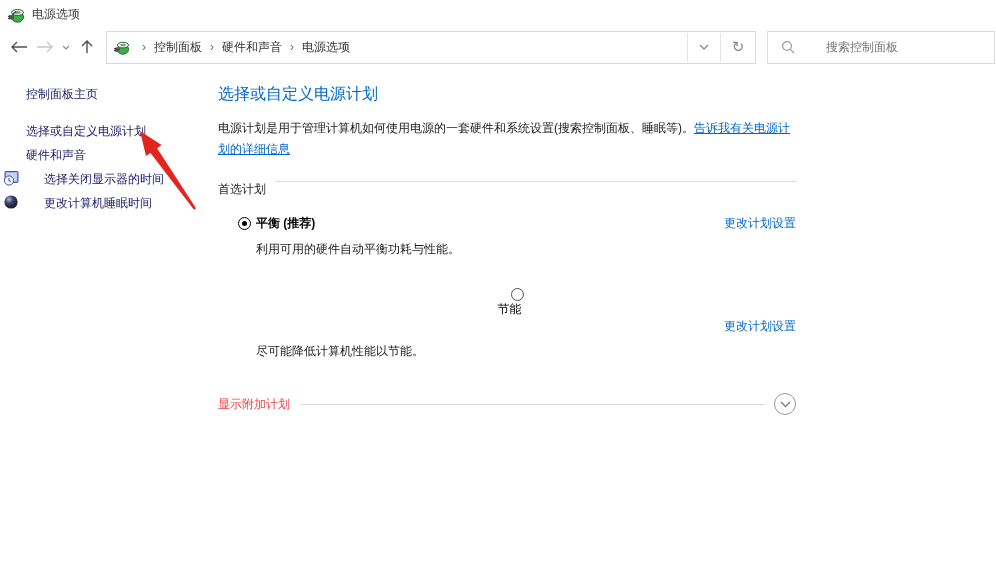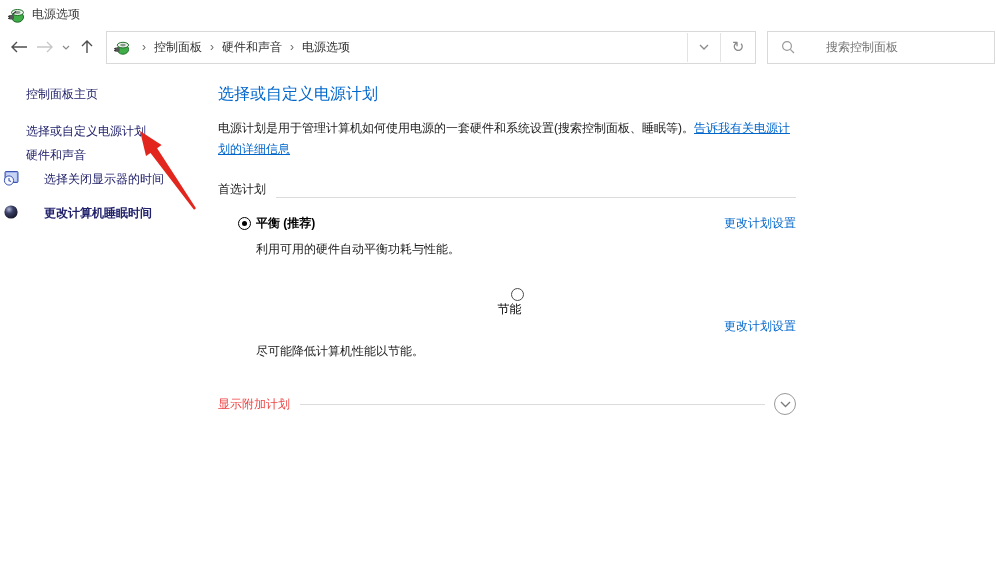--- a/index.html
+++ b/index.html
@@ -48,21 +48,21 @@
   .side-item .lbl { padding-left:26px; }
   .side-item .ic { position:absolute; left:3px; top:1px; width:16px; height:16px; }
   .side-item .lbl.with-icon { padding-left:44px; }
 
   
   .main { position:absolute; left:218px; top:84px; width:578px; }
   .h1 { font-size:16px; color:#0066cc; font-weight:400; }
   .intro { margin-top:13px; font-size:12px; line-height:21px; color:#1a1a1a; }
   .intro a { color:#0066cc; text-decoration:underline; cursor:pointer; }
 
-  .group-hdr { display:flex; align-items:flex-end; margin-top:21px; }
+  .group-hdr { display:flex; align-items:flex-start; margin-top:21px; }
   .group-hdr .glbl { font-size:12px; color:#1a1a1a; flex:none; }
   .group-hdr .gline { flex:1; height:1px; background:#dcdcdc; margin-left:10px; }
 
   .plan-row { display:flex; align-items:center; margin-top:17px; }
   .radio { flex:none; width:13px; height:13px; border-radius:50%; margin-left:20px;
     border:1px solid #4d4d4d; position:relative; background:#fff; cursor:pointer; }
   .radio.checked { border-color:#000; }
   .radio.checked::after { content:""; position:absolute; left:3px; top:3px;
     width:5px; height:5px; border-radius:50%; background:#000; }
   .plan-name { font-size:12px; color:#000; margin-left:5px; }
@@ -173,21 +173,21 @@
     </div>
     <div class="side-item" style="top:91px;">
       <svg class="ic" viewBox="0 0 16 16">
         <rect x="2" y="1.5" width="13" height="11" rx="1" fill="#8fa3e8" stroke="#3c55b0" stroke-width="1"></rect>
         <rect x="3.2" y="2.7" width="10.6" height="8.6" fill="#c9d4f5"></rect>
         <circle cx="6" cy="10.5" r="4.6" fill="#f5f8ff" stroke="#3c55b0" stroke-width="1"></circle>
         <path d="M6 8 L6 10.7 L8 11.6" stroke="#3c55b0" stroke-width="1.1" fill="none"></path>
       </svg>
       <span class="lbl with-icon">选择关闭显示器的时间</span>
     </div>
-    <div class="side-item" style="top:125px;font-weight:bold;">
+    <div class="side-item" style="top:115px;">
       <svg class="ic" viewBox="0 0 16 16">
         <defs>
           <radialGradient id="sph" cx="0.35" cy="0.3" r="0.9">
             <stop offset="0" stop-color="#aeb6d6"></stop>
             <stop offset="0.35" stop-color="#3a3f66"></stop>
             <stop offset="1" stop-color="#07070f"></stop>
           </radialGradient>
         </defs>
         <circle cx="8" cy="8" r="6.6" fill="url(#sph)"></circle>
       </svg>

